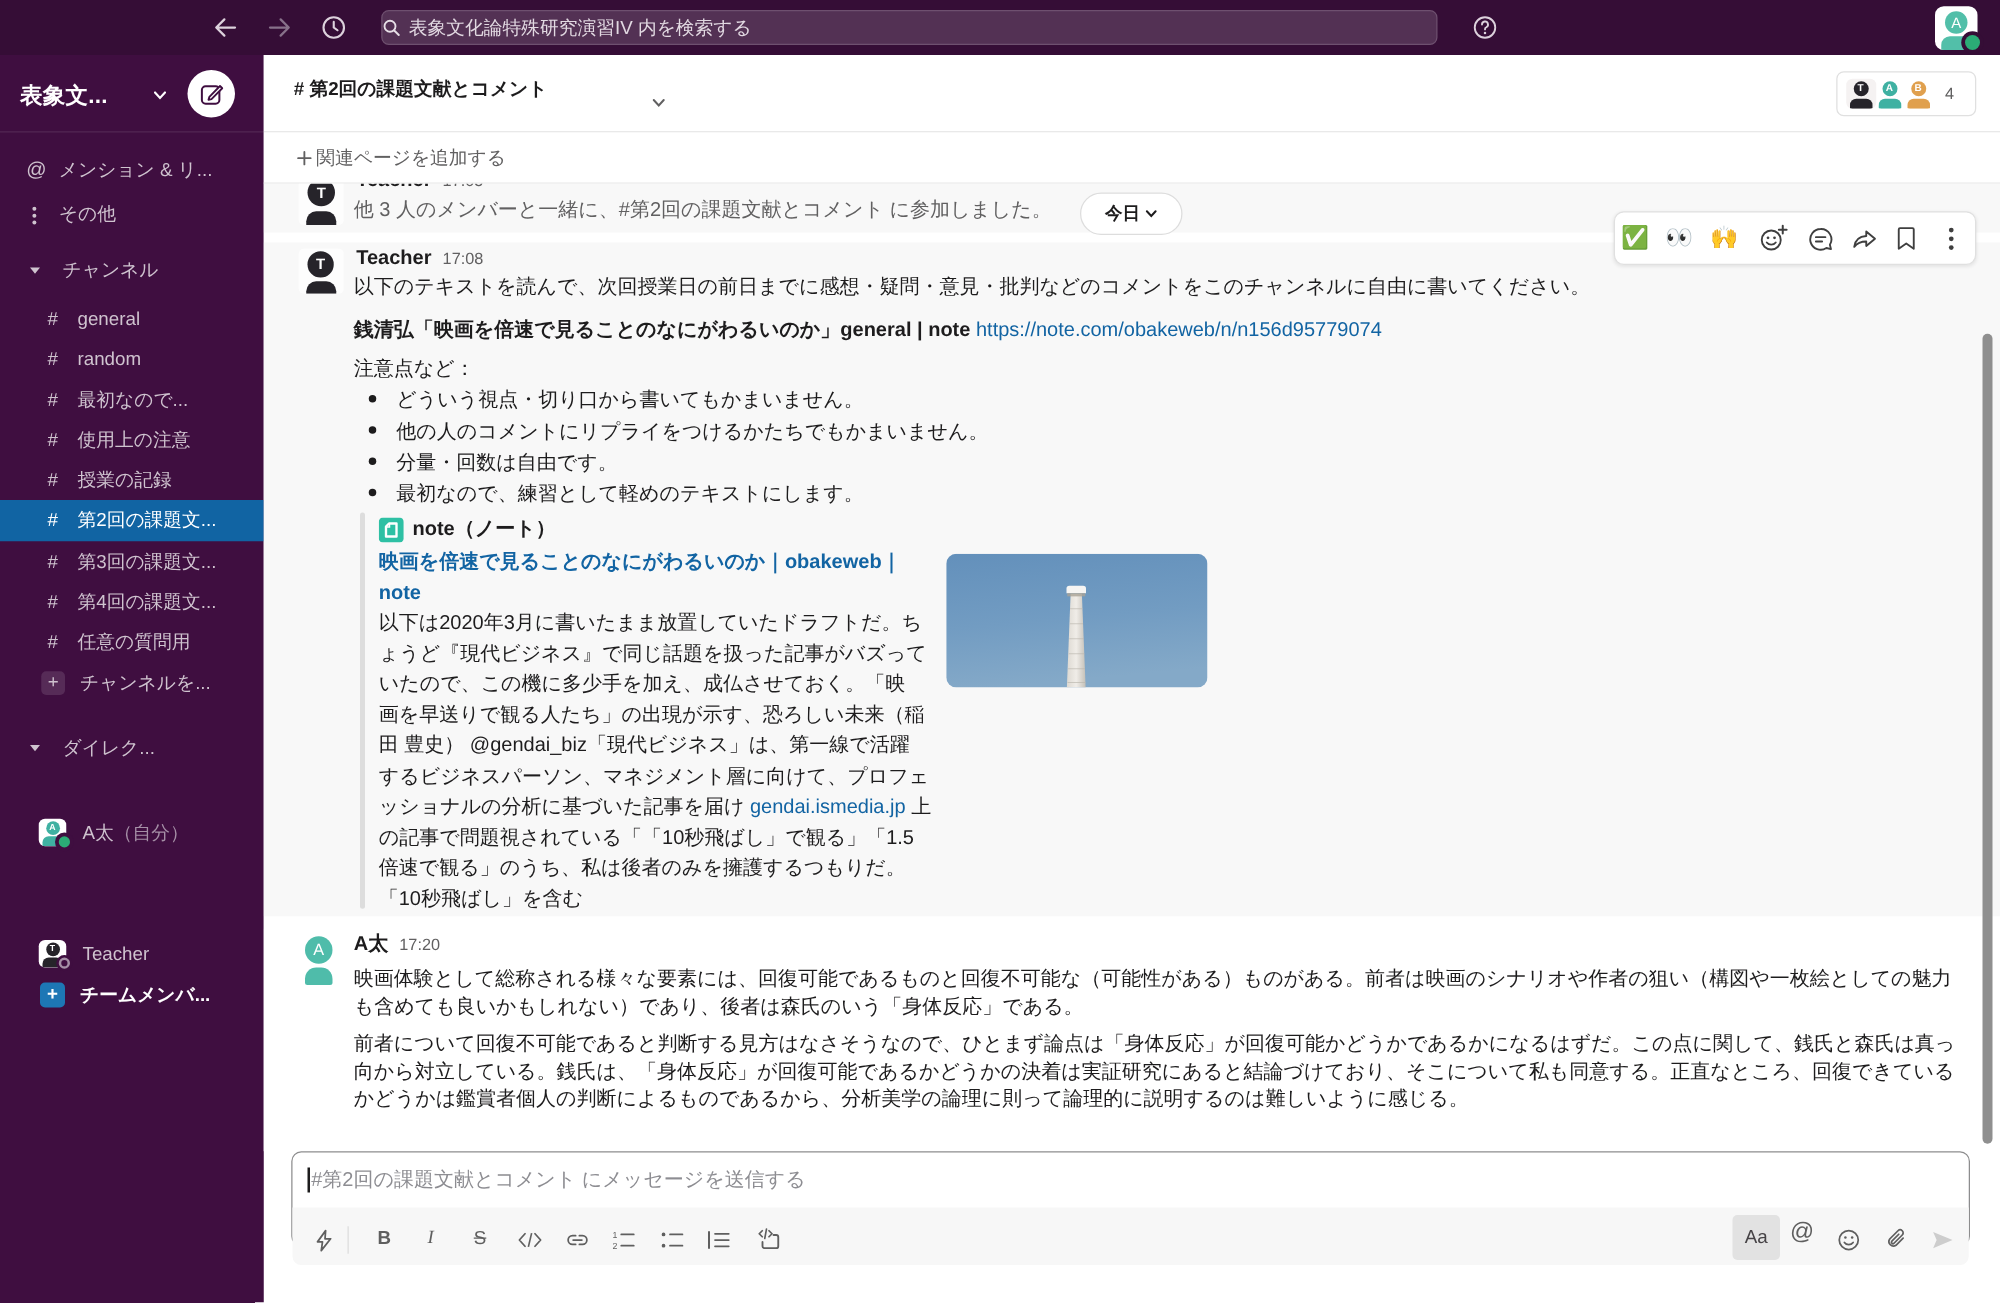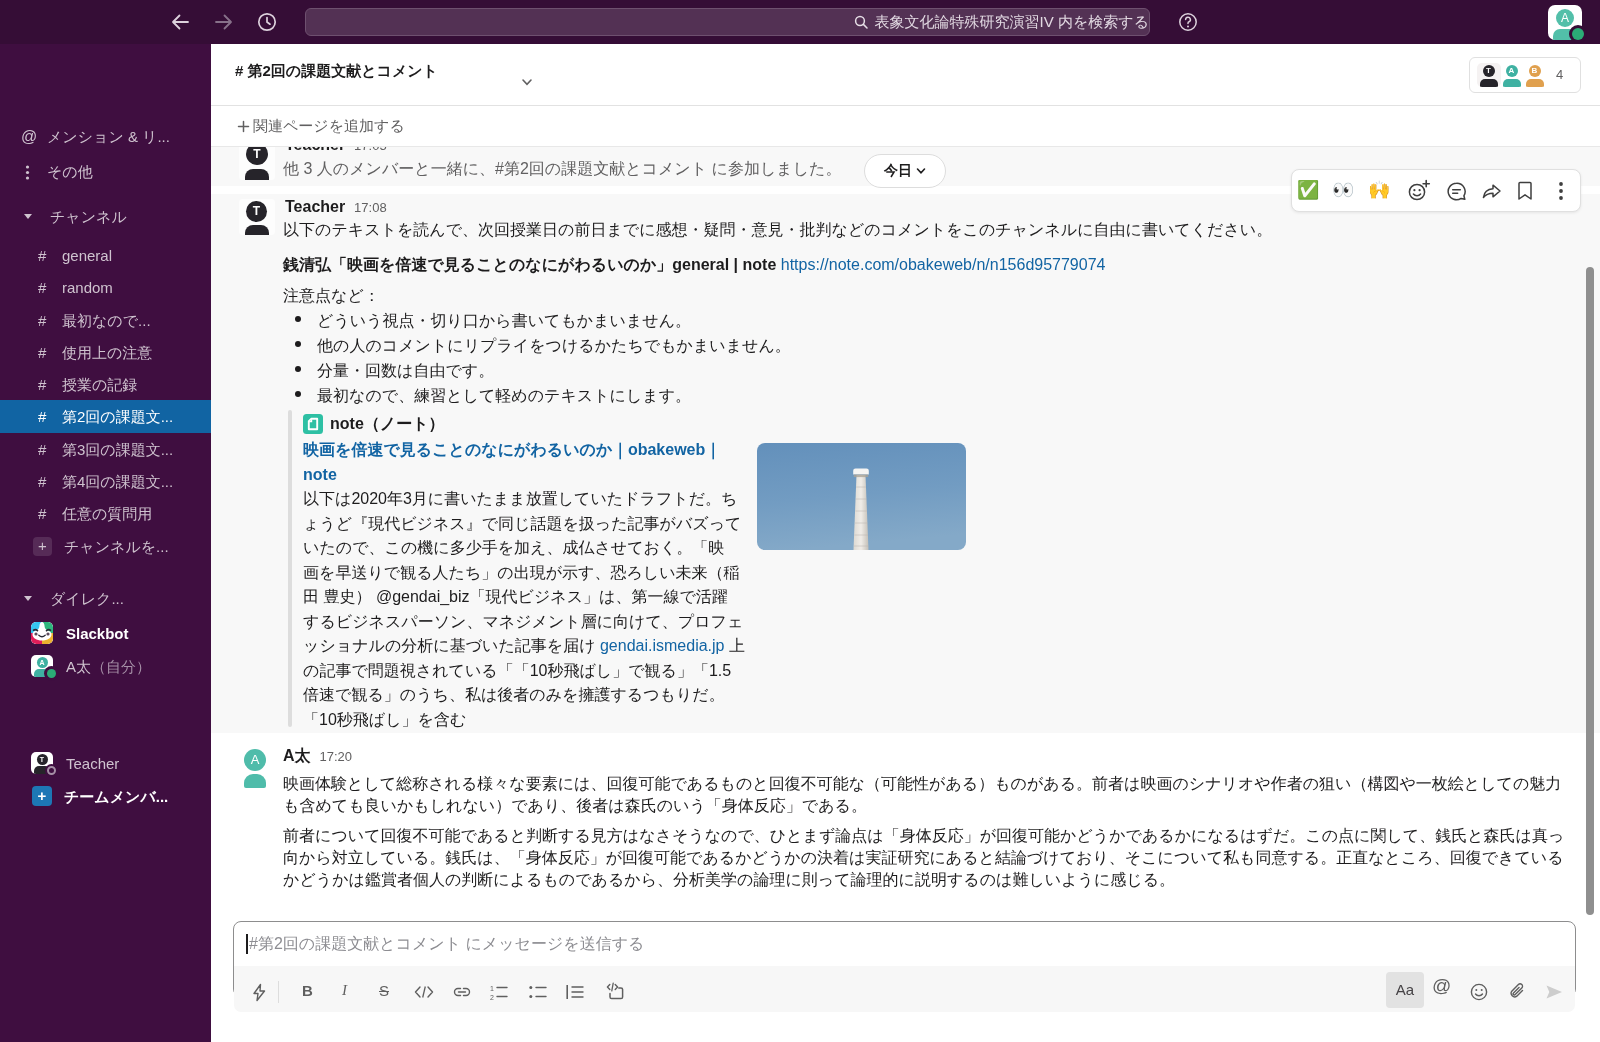--- a/index.html
+++ b/index.html
@@ -2,21 +2,21 @@
 <html lang="ja"><head>
 <meta charset="utf-8">
 <style>
 *{margin:0;padding:0;box-sizing:border-box}
 html,body{width:1600px;height:1042px;overflow:hidden}
 body{font-family:"Liberation Sans",sans-serif;color:#1d1c1d;background:#fff;position:relative}
 .abs{position:absolute}
 
 #topbar{position:absolute;left:0;top:0;width:1600px;height:44px;background:#350d36}
 #topbar svg{display:block}
-#searchbox{position:absolute;left:305px;top:8px;width:845px;height:28px;background:#533154;border:1px solid #6e506f;border-radius:6px;display:flex;align-items:center;justify-content:flex-end;color:#e2d9e2;font-size:15px}
+#searchbox{position:absolute;left:305px;top:8px;width:845px;height:28px;background:#533154;border:1px solid #6e506f;border-radius:6px;display:flex;align-items:center;justify-content:flex-start;color:#e2d9e2;font-size:15px}
 
 #sidebar{position:absolute;left:0;top:44px;width:211px;height:998px;background:#3f0e40;color:#cfc3cf;font-size:15px}
 #wsheader{position:absolute;left:0;top:0;width:211px;height:62px;border-bottom:1px solid #532753}
 #wsname{position:absolute;left:16px;top:20px;font-size:18px;font-weight:700;color:#fff;letter-spacing:.2px}
 #compose{position:absolute;left:150px;top:12px;width:38px;height:38px;border-radius:50%;background:#fff;display:flex;align-items:center;justify-content:center}
 .srow{position:absolute;left:0;width:211px;height:32px;line-height:32px;white-space:nowrap}
 .srow .ic{position:absolute;left:21px;width:15px;text-align:center}
 .srow .lb{position:absolute;left:47px}
 .chrow{position:absolute;left:0;width:211px;height:33px;line-height:33px;white-space:nowrap}
 .chrow .hash{position:absolute;left:38px;font-size:15px}
@@ -75,20 +75,32 @@
       <path d="M8.6 8.6a2.4 2.4 0 1 1 3.4 2.2c-.7.3-1 .8-1 1.5v.2" stroke="#dcd1dc" stroke-width="1.5" fill="none" stroke-linecap="round"></path>
       <circle cx="11" cy="15.4" r="1" fill="#dcd1dc"></circle>
     </svg>
   <div class="abs" style="left:1548px;top:5px;width:34px;height:35px;border-radius:7px;background:#fff;overflow:hidden">
     <div class="phead" style="left:8px;top:4px;width:18px;height:18px;background:#52bfa9;font-size:12px;line-height:18px;font-weight:400">A</div>
     <div class="pbody" style="left:5px;top:24px;width:24px;height:11px;background:#52bfa9;border-radius:7px 7px 0 0"></div>
   </div>
   <div class="abs" style="left:1572px;top:28px;width:12px;height:12px;border-radius:50%;background:#2bac76;box-shadow:0 0 0 3px #350d36"></div>
 </div>
 <div id="sidebar">
+  <div id="wsheader">
+    <div id="wsname">表象文...</div>
+    <svg class="abs" style="left:122px;top:26px" width="12" height="12" viewBox="0 0 12 12">
+        <path d="M2 4 6 8.4 10 4" stroke="#fff" stroke-width="1.7" fill="none" stroke-linecap="round"></path>
+      </svg>
+    <div id="compose">
+        <svg width="19" height="19" viewBox="0 0 19 19">
+          <rect x="1.5" y="3" width="14" height="14" rx="3" stroke="#3f0e40" stroke-width="1.6" fill="none"></rect>
+          <path d="M7.5 11.5 16 2.8l1.8 1.8-8.6 8.7-2.4.6z" fill="#fff" stroke="#3f0e40" stroke-width="1.5" stroke-linejoin="round"></path>
+        </svg>
+      </div>
+  </div>
   <div class="srow" style="top:76.5px">
       <span class="ic" style="font-size:16px">@</span>
       <span class="lb">メンション &amp; リ...</span>
     </div>
   <div class="srow" style="top:112px">
     <svg class="abs" style="left:25px;top:9px" width="5" height="15" viewBox="0 0 5 15">
         <circle cx="2.5" cy="2" r="1.6" fill="#cfc3cf"></circle>
         <circle cx="2.5" cy="7.5" r="1.6" fill="#cfc3cf"></circle>
         <circle cx="2.5" cy="13" r="1.6" fill="#cfc3cf"></circle>
       </svg>
@@ -135,41 +147,20 @@
       <span class="lb">任意の質問用</span>
     </div>
   <div class="chrow" style="top:485.5px">
     <div class="abs" style="left:33px;top:7px;width:19px;height:19px;border-radius:4px;background:rgba(255,255,255,.12);color:#cfc3cf;font-size:15px;line-height:18px;text-align:center">+</div>
     <span class="lb" style="left:64px">チャンネルを...</span>
   </div>
   <div class="secthead" style="top:537.5px">
       <span class="tri"></span>
       <span class="lb">ダイレク...</span>
     </div>
-  <div class="dmrow" style="top:572.5px;color:#fff;font-weight:700">
-    <svg class="dmtile" id="slackbot-ic" width="22" height="22" viewBox="0 0 22 22">
-        <defs>
-          <clipPath id="sbclip">
-            <rect width="22" height="22" rx="5"></rect>
-          </clipPath>
-        </defs>
-        <g clip-path="url(#sbclip)">
-          <rect width="11" height="11" fill="#36c5f0"></rect>
-          <rect x="11" width="11" height="11" fill="#2eb67d"></rect>
-          <rect y="11" width="11" height="11" fill="#e01e5a"></rect>
-          <rect x="11" y="11" width="11" height="11" fill="#ecb22e"></rect>
-          <path d="M11 0c1.4 0 2.6 1.8 2.6 4.5 0 2.2 2 3.7 4.4 4.6 1.6.6 2.5 2 2.5 3.4 0 3.4-4 6-9.5 6s-9.5-2.6-9.5-6c0-1.4.9-2.8 2.5-3.4C6.4 8.2 8.4 6.7 8.4 4.5 8.4 1.8 9.6 0 11 0z" fill="#fff"></path>
-          <path d="M2.5 8.2c1.2-.7 3-.5 4 .4M19.5 8.2c-1.2-.7-3-.5-4 .4" stroke="#2a2a35" stroke-width="1.6" fill="none" stroke-linecap="round"></path>
-          <path d="M7.8 13.3c1.8 1.6 4.6 1.6 6.4 0" stroke="#2a2a35" stroke-width="1.3" fill="none" stroke-linecap="round"></path>
-          <circle cx="5" cy="12" r="1.6" fill="#412a41" opacity=".85"></circle>
-          <circle cx="17" cy="12" r="1.6" fill="#412a41" opacity=".85"></circle>
-        </g>
-      </svg>
-    <span class="lb">Slackbot</span>
-  </div>
   <div class="dmrow" style="top:605.5px">
     <div class="dmtile">
         <div class="phead" style="left:5.5px;top:2px;width:11px;height:11px;background:#3fb1a2;font-size:7px;line-height:11px">A</div>
         <div class="pbody" style="left:3px;top:14px;width:16px;height:8px;background:#3fb1a2;border-radius:5px 5px 0 0"></div>
       </div>
     <div class="presence on"></div>
     <span class="lb">A太<span style="color:#a58fa6">（自分）</span></span>
   </div>
   <div class="dmrow" style="top:703px">
     <div class="dmtile">

